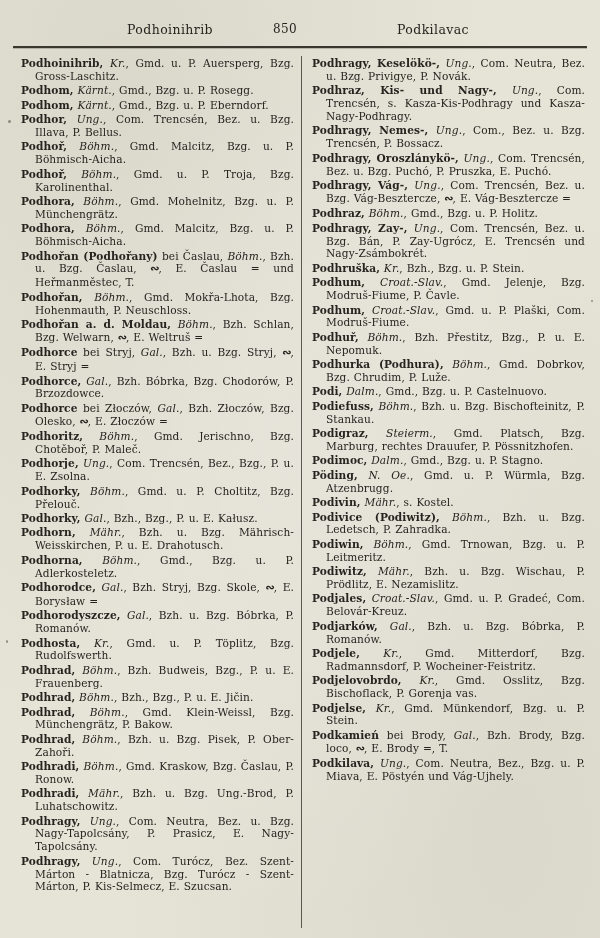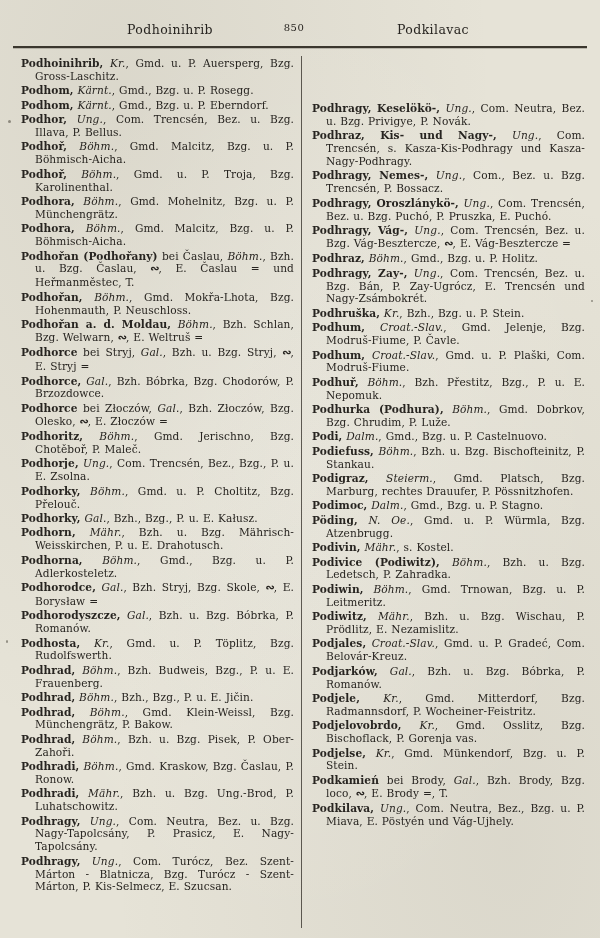--- a/index.html
+++ b/index.html
@@ -19,35 +19,35 @@
   }
   .speck { position:absolute; border-radius:50%; background:rgba(60,55,45,0.5); }
 
   
   .running-head { position: absolute; top: 22px; left: 0; width: 100%; height: 20px; }
   .rh-item {
     position: absolute; transform: translateX(-50%);
     font-size: 12.5px; letter-spacing: 0.4px; white-space: nowrap;
   }
   .rh-left  { left: 170px; }
-  .rh-num   { left: 294px; font-size: 10px; }
+  .rh-num   { left: 285px; font-size: 12px; }
   .rh-right { left: 433px; }
   .head-rule {
     position: absolute; top: 46px; left: 13px; right: 13px;
     height: 2px; background: #3b372e;
     box-shadow: 0 1px 0 rgba(59,55,46,0.25);
   }
 
   
   .col {
     position: absolute; top: 57px;
     width: 273px;
   }
   .col-left  { left: 21px; }
-  .col-right { left: 312px; margin-top: 45px; }
+  .col-right { left: 312px; }
   .col-divider {
     position: absolute; top: 56px; bottom: 10px; left: 301px;
     width: 1px; background: rgba(45,42,35,0.75);
   }
 
   .entry {
     margin: 0 0 1.6px 0;
     padding-left: 14px;
     text-indent: -14px;
     font-size: 10.6px;

